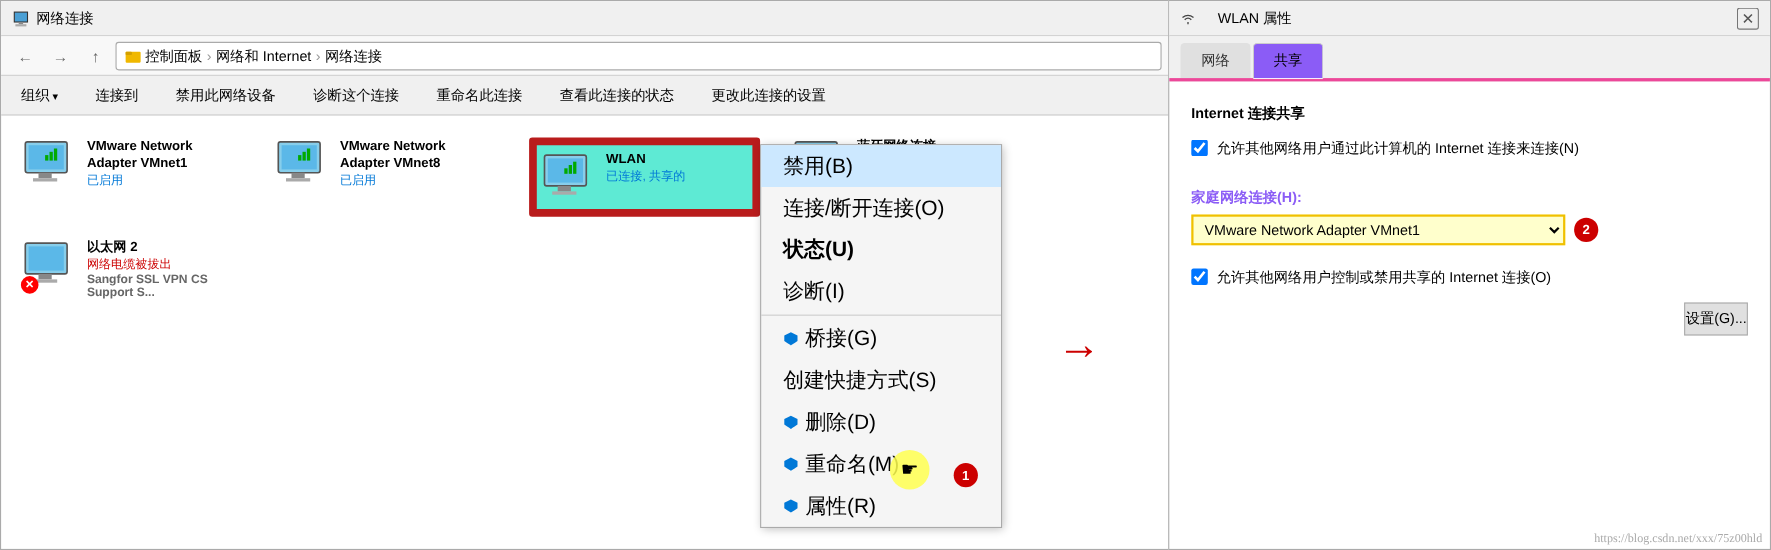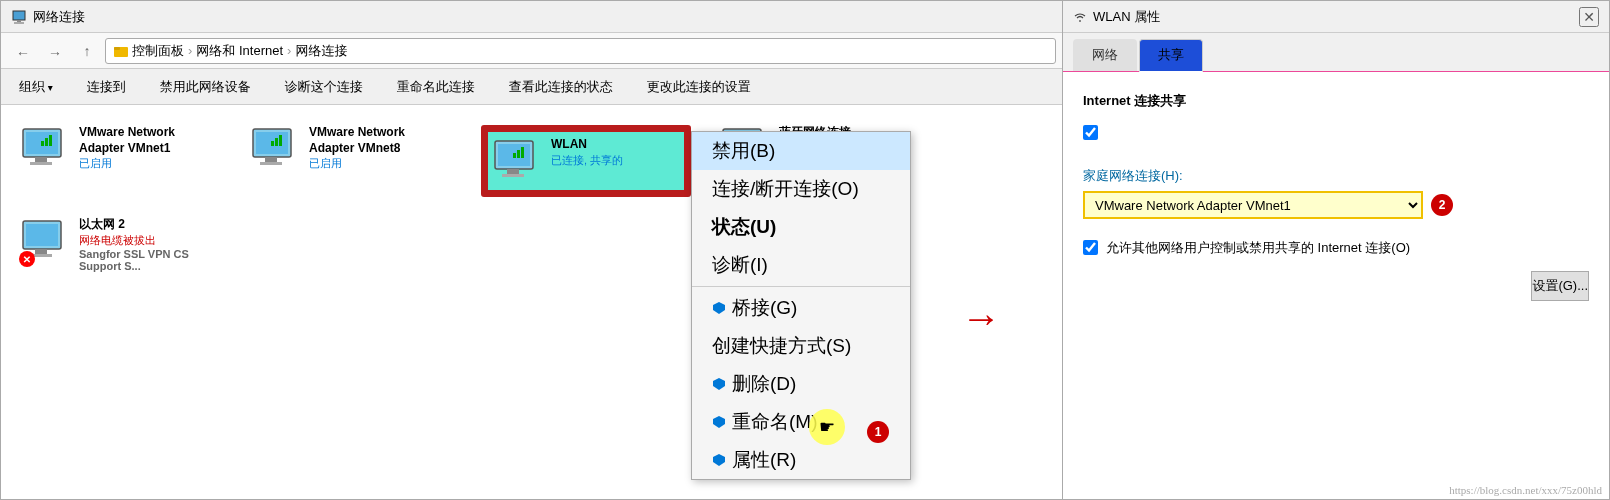--- a/index.html
+++ b/index.html
@@ -195,50 +195,50 @@
     .props-titlebar {
       height: 32px;
       background: #f0f0f0;
       border-bottom: 1px solid #ccc;
       display: flex;
       align-items: center;
       padding: 0 10px;
       justify-content: space-between;
     }
     .props-title-left {
-      display: flex; align-items: center; gap: 6px;
+      display: flex; align-items: center; gap: 20px;
       font-size: 13px;
     }
     .close-btn {
       width: 20px; height: 20px;
       cursor: pointer;
       display: flex; align-items: center; justify-content: center;
       font-size: 14px;
       color: #555;
     }
 
     
     .tabs-bar {
       display: flex;
-      border-bottom: 1px solid #ec4899;
+      border-bottom: 3px solid #ec4899;
       background: #f0f0f0;
       padding: 6px 10px 0;
       gap: 2px;
     }
     .tab {
       padding: 6px 18px;
       cursor: pointer;
       font-size: 13px;
       border: 1px solid transparent;
       border-radius: 4px 4px 0 0;
       background: #e0e0e0;
       color: #333;
     }
     .tab.active {
-      background: #1d4ed8;
+      background: #8b5cf6;
       border: 1px solid #ccc;
       border-bottom: 1px solid #fff;
       color: #000;
       margin-bottom: -1px;
     }
 
     .props-content {
       padding: 20px;
     }
 
@@ -264,23 +264,23 @@
       font-size: 13px;
       color: #000;
       line-height: 1.4;
     }
 
     .dropdown-row {
       margin-bottom: 20px;
     }
     .dropdown-label {
       font-size: 13px;
-      font-weight: normal;
+      font-weight: bold;
       margin-bottom: 6px;
-      color: #0369a1;
+      color: #8b5cf6;
       margin-top: 27px;
     }
     .dropdown-select {
       width: 340px;
       height: 28px;
       border: 2px solid #f0c000;
       background: #ffffcc;
       font-size: 13px;
       padding: 0 6px;
       cursor: pointer;
@@ -517,20 +517,21 @@
   <div class="tabs-bar">
     <div class="tab">网络</div>
     <div class="tab active">共享</div>
   </div>
 
   <div class="props-content">
     <div class="section-title">Internet 连接共享</div>
 
     <div class="checkbox-row">
       <input type="checkbox" class="checkbox-input" checked="" style="">
+      <label class="checkbox-label">允许其他网络用户通过此计算机的 Internet 连接来连接(N)</label>
     </div>
 
     <div class="dropdown-row">
       <div class="dropdown-label">家庭网络连接(H):</div>
       <div style="display:flex;align-items:center;gap:8px;">
         <select class="dropdown-select">
           <option>VMware Network Adapter VMnet1</option>
         </select>
 
         <div class="step-badge">2</div>

